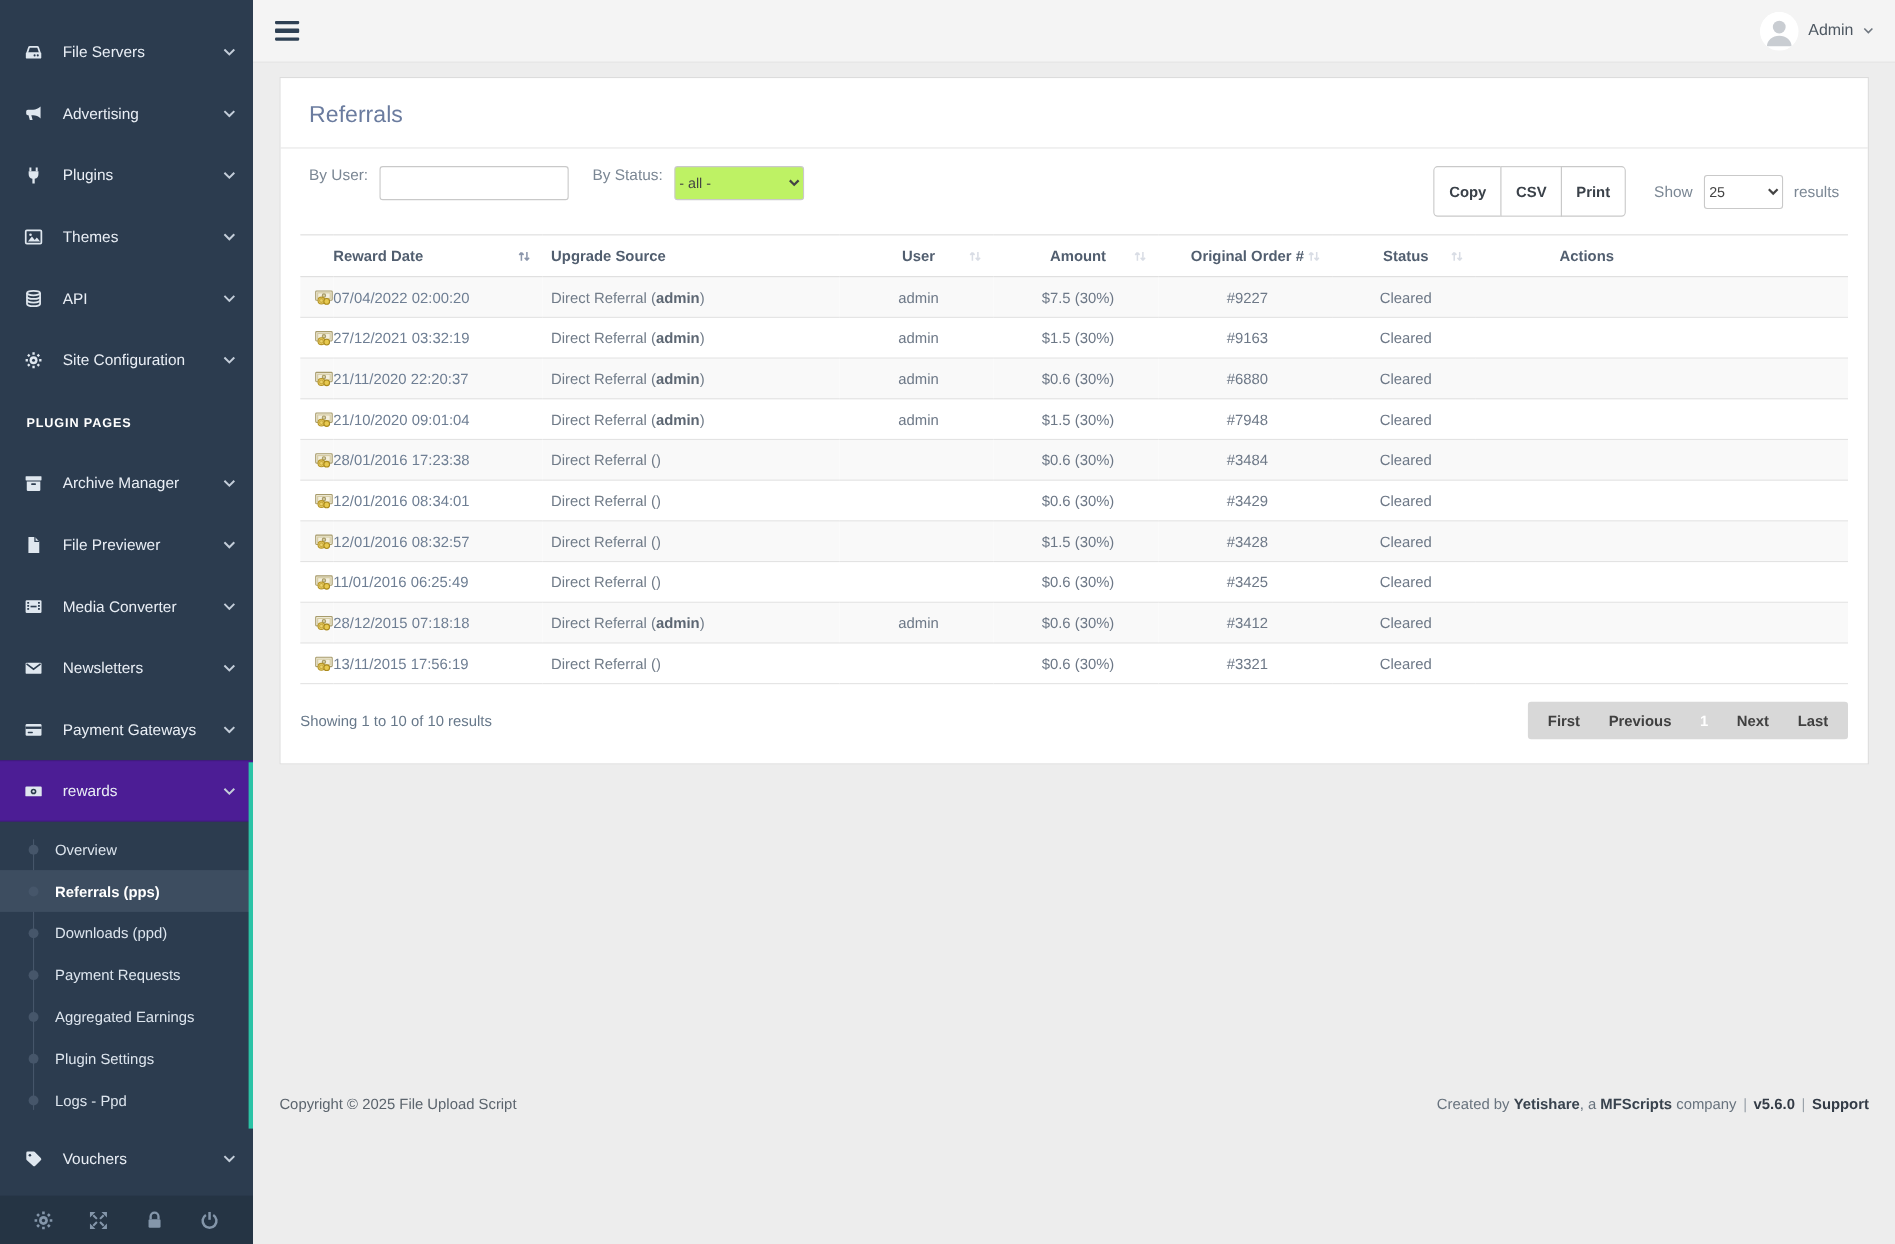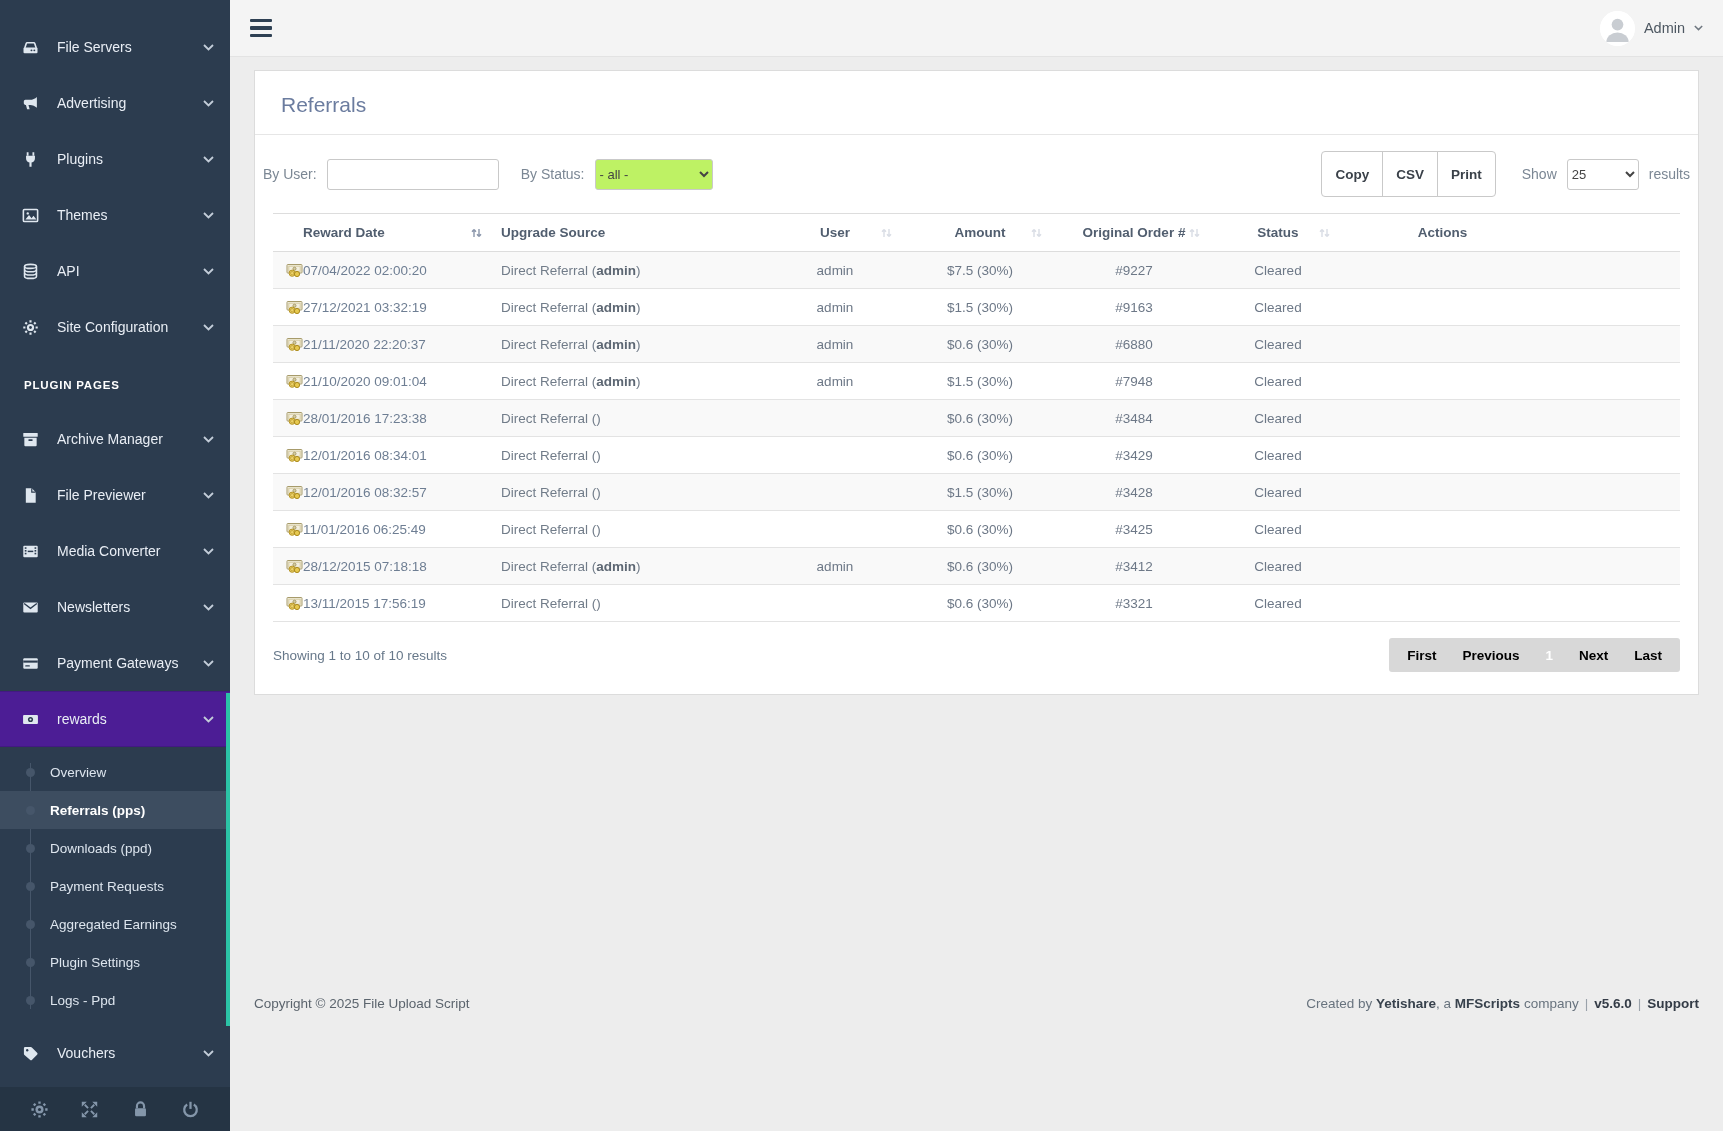--- a/index.html
+++ b/index.html
@@ -37,21 +37,21 @@
   .avatar { width:35px; height:35px; border-radius:50%; background:#fff; overflow:hidden; display:inline-flex; }
   .avatar svg { width:35px; height:35px; }
   .uname { font-size:14.5px; color:#4d5761; }
   .uchev { color:#6f7780; display:inline-flex; }
   .uchev svg { width:9px; height:6px; }
 
   .content { flex:1 1 auto; padding:13px 24px 0; }
   .card { background:#ffffff; border:1px solid #dcdcdc; }
   .card-title { font-size:21px; font-weight:normal; color:#6b7c9f; padding:22px 26px 17px; }
   .card-divider { border-bottom:1px solid #e6e6e6; }
-  .filter-row { display:flex; align-items:center; padding:16px 8px 10px; font-size:14px; color:#7b8794; }
+  .filter-row { display:flex; padding:16px 26px 10px; font-size:14px; color:#7b8794; }
   .filter-input { width:172px; height:31px; border:1px solid #c9c9c9; border-radius:3px; margin-left:10px; padding:0 8px; font-size:13.5px; color:#555; font-family:inherit; }
   .lbl-status { margin-left:22px; }
   .filter-select { width:118px; height:31px; border:1px solid #c9c9c9; border-radius:3px; margin-left:10px; font-size:13px; color:#444; font-family:inherit; background:#bef264; }
   .right-tools { margin-left:auto; display:flex; align-items:center; }
   .btn-group { display:flex; }
   .btn-group button { height:46px; padding:0 13px; background:#fff; border:1px solid #c9c9c9; font-size:13.5px; font-weight:600; color:#3a4149; font-family:inherit; cursor:pointer; margin-left:-1px; }
   .btn-group button:first-child { border-radius:4px 0 0 4px; margin-left:0; }
   .btn-group button:last-child { border-radius:0 4px 4px 0; }
   .show-label { margin:0 10px 0 26px; }
   .show-select { width:72px; height:31px; border:1px solid #c9c9c9; border-radius:3px; font-size:13px; color:#444; font-family:inherit; background:#fff; }
@@ -75,21 +75,21 @@
   td.td-date { color:#6e7e93; }
   td.td-source { color:#717c89; }
   td.td-source b { color:#5d6773; }
   td.c { text-align:center; }
   .money { display:inline-flex; vertical-align:middle; }
   .money svg { width:17px; height:16px; }
 
   .table-footer { display:flex; align-items:center; justify-content:space-between; padding:16px 18px 22px; }
   .showing { font-size:13.5px; color:#67788a; }
   .pagination { background:#d8d8d8; border-radius:3px; height:34px; display:flex; align-items:center; padding:0 18px; gap:26px; }
-  .pg { font-size:13.5px; font-weight:bold; color:#000000; cursor:pointer; }
+  .pg { font-size:13.5px; font-weight:bold; color:#404040; cursor:pointer; }
   .pg.current { color:#ffffff; cursor:default; }
 
   .footer { flex:0 0 150px; display:flex; justify-content:space-between; align-items:flex-start; padding:15px 24px 0; font-size:13.5px; }
   .copyright { color:#5b646d; }
   .credits { color:#68737e; }
   .credits b { color:#38424d; }
   .credits .sep { color:#9aa2aa; margin:0 6px; }
   .credits .ver, .credits .sup { color:#333b46; cursor:pointer; }
 </style>
 </head>

